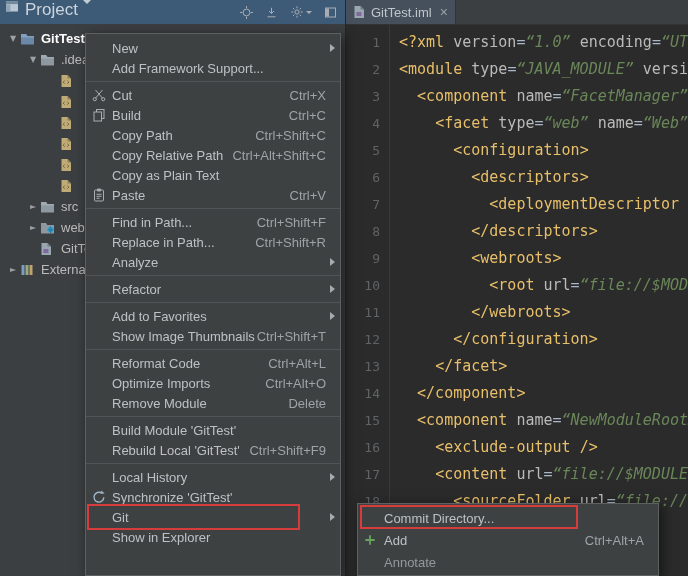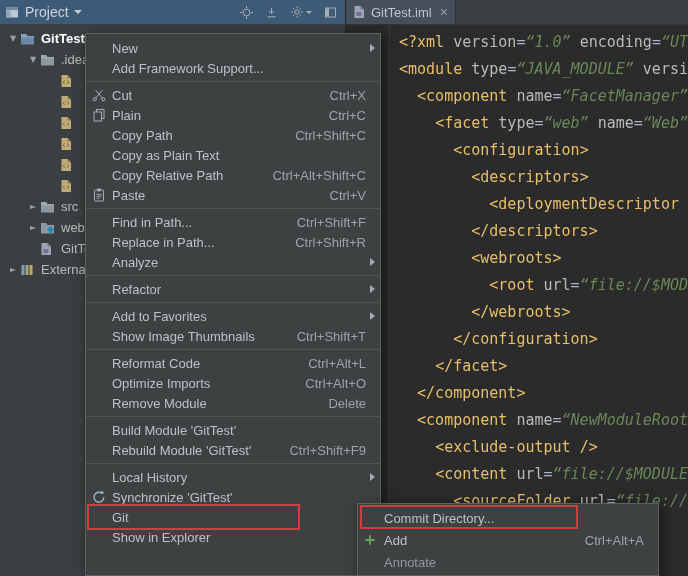--- a/index.html
+++ b/index.html
@@ -7,22 +7,22 @@
   body {
     font-family: "Liberation Sans", sans-serif;
     background: #2b2b2b;
     position: relative;
   }
   .app { position: relative; width: 688px; height: 576px; overflow: hidden; }
 
   
   .project-panel { position: absolute; left: 0; top: 0; width: 345px; height: 576px; background: #3c3f41; }
   .panel-header {
-    height: 24px; background: #3d5b77; display: flex; align-items: center;
-    padding: 0 8px 0 5px; color: #ccd4dc; font-size: 14px;
+    height: 24px; background: #3d5b77; display: flex; 
+    padding: 0 8px 0 5px; color: #ccd4dc; font-size: 17px;
   }
   .ph-winicon { width: 15px; height: 13px; display: inline-flex; margin-right: 5px; }
   .header-title { margin-right: 5px; }
   .caret-down {
     width: 0; height: 0; border-left: 4px solid transparent; border-right: 4px solid transparent;
     border-top: 4px solid #c3cdd6; display: inline-block;
   }
   .header-actions { margin-left: auto; display: flex; align-items: center; gap: 12px; }
   .ph-action { display: inline-flex; align-items: center; gap: 2px; cursor: pointer; }
   .mini-caret {
@@ -58,21 +58,21 @@
   }
   .gutter div { height: 27px; line-height: 27px; }
   .code { flex: 1; padding: 4px 0 0 9px; white-space: pre; overflow: hidden; color: var(--c-plain, #a9b7c6); }
   .code div { height: 27px; line-height: 27px; }
   .tk-tag  { color: var(--c-tag, #e8bf6a); }
   .tk-attr { color: var(--c-attr, #bababa); }
   .tk-str  { color: var(--c-str, #6a8759); font-style: italic; }
 
   
   .context-menu {
-    position: absolute; left: 85px; top: 33px; width: 296px; height: 543px;
+    position: absolute; left: 85px; top: 33px; width: 256px; height: 543px;
     background: #3e4142; border: 1px solid #5e6162; box-shadow: 3px 3px 12px rgba(0,0,0,.55);
     padding-top: 4px; z-index: 10; overflow: hidden; text-align: center;
   }
   .menu-item {
     height: 20px; display: flex; align-items: center; position: relative;
     padding: 0 14px 0 6px; color: #bdc1c5; font-size: 13px; white-space: nowrap; cursor: pointer;
   }
   .menu-item.dim { color: #94989c; text-align: center; }
   .mi-icon { width: 20px; height: 14px; display: inline-flex; align-items: center; flex: none; }
   .mi-label { }
@@ -343,36 +343,36 @@
         <span class="mi-label">Cut</span>
         <span class="mi-shortcut">Ctrl+X</span>
       </div>
       <div class="menu-item">
         <span class="mi-icon">
           <svg width="14" height="14" viewBox="0 0 14 14">
             <rect x="4.5" y="1.5" width="7.5" height="9" fill="none" stroke="#a9adb2"></rect>
             <rect x="2" y="4" width="7.5" height="9" fill="#3e4142" stroke="#a9adb2"></rect>
           </svg>
         </span>
-        <span class="mi-label">Plain</span>
+        <span class="mi-label">Build</span>
         <span class="mi-shortcut">Ctrl+C</span>
       </div>
       <div class="menu-item">
         <span class="mi-icon"></span>
         <span class="mi-label">Copy Path</span>
         <span class="mi-shortcut">Ctrl+Shift+C</span>
       </div>
       <div class="menu-item">
         <span class="mi-icon"></span>
-        <span class="mi-label">Copy as Plain Text</span>
-      </div>
-      <div class="menu-item">
-        <span class="mi-icon"></span>
         <span class="mi-label">Copy Relative Path</span>
         <span class="mi-shortcut">Ctrl+Alt+Shift+C</span>
+      </div>
+      <div class="menu-item">
+        <span class="mi-icon"></span>
+        <span class="mi-label">Copy as Plain Text</span>
       </div>
       <div class="menu-item">
         <span class="mi-icon">
           <svg width="14" height="14" viewBox="0 0 14 14">
             <rect x="2.5" y="2" width="9" height="11" rx="1" fill="none" stroke="#a9adb2"></rect>
             <rect x="5" y=".6" width="4" height="2.8" rx="1" fill="#a9adb2"></rect>
             <path d="M4.5 6.3h5M4.5 8.3h5M4.5 10.3h3" stroke="#a9adb2"></path>
           </svg>
         </span>
         <span class="mi-label">Paste</span>
@@ -427,21 +427,21 @@
         <span class="mi-label">Remove Module</span>
         <span class="mi-shortcut">Delete</span>
       </div>
       <div class="menu-sep"></div>
       <div class="menu-item">
         <span class="mi-icon"></span>
         <span class="mi-label">Build Module 'GitTest'</span>
       </div>
       <div class="menu-item">
         <span class="mi-icon"></span>
-        <span class="mi-label">Rebuild Module 'GitTest'</span>
+        <span class="mi-label">Rebuild Local 'GitTest'</span>
         <span class="mi-shortcut">Ctrl+Shift+F9</span>
       </div>
       <div class="menu-sep"></div>
       <div class="menu-item">
         <span class="mi-icon"></span>
         <span class="mi-label">Local History</span>
         <span class="mi-arrow"></span>
       </div>
       <div class="menu-item">
         <span class="mi-icon">

